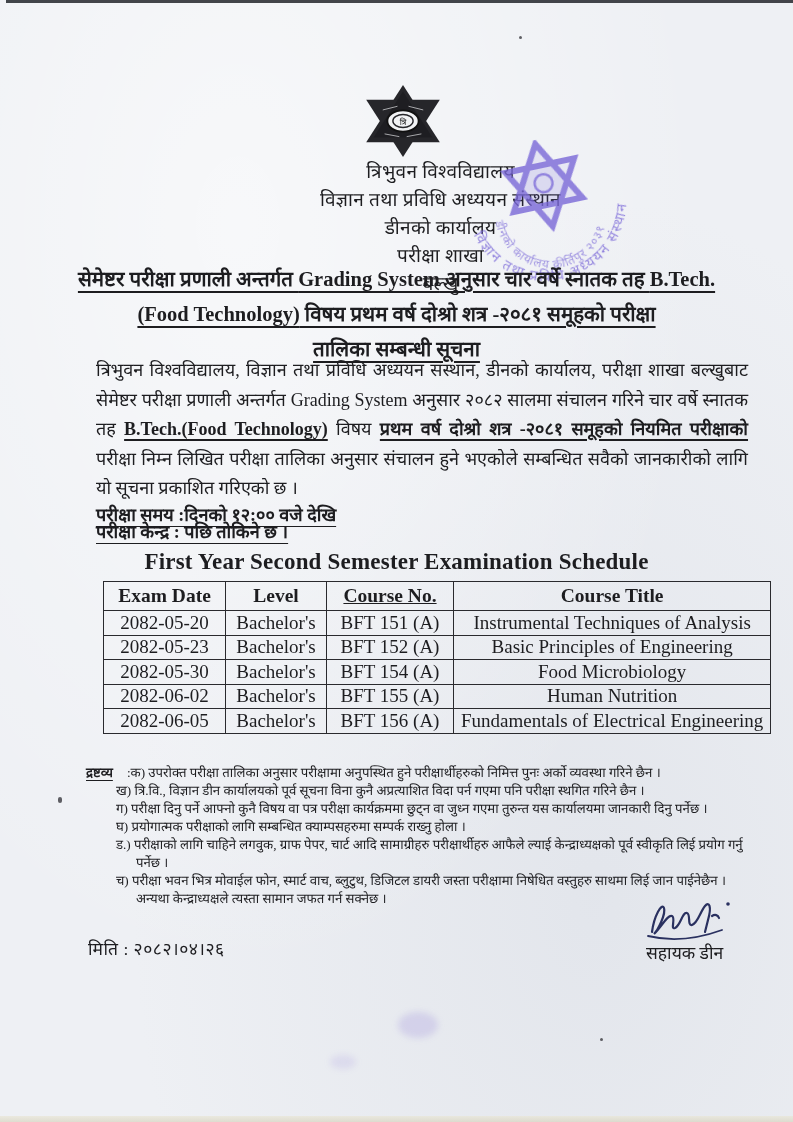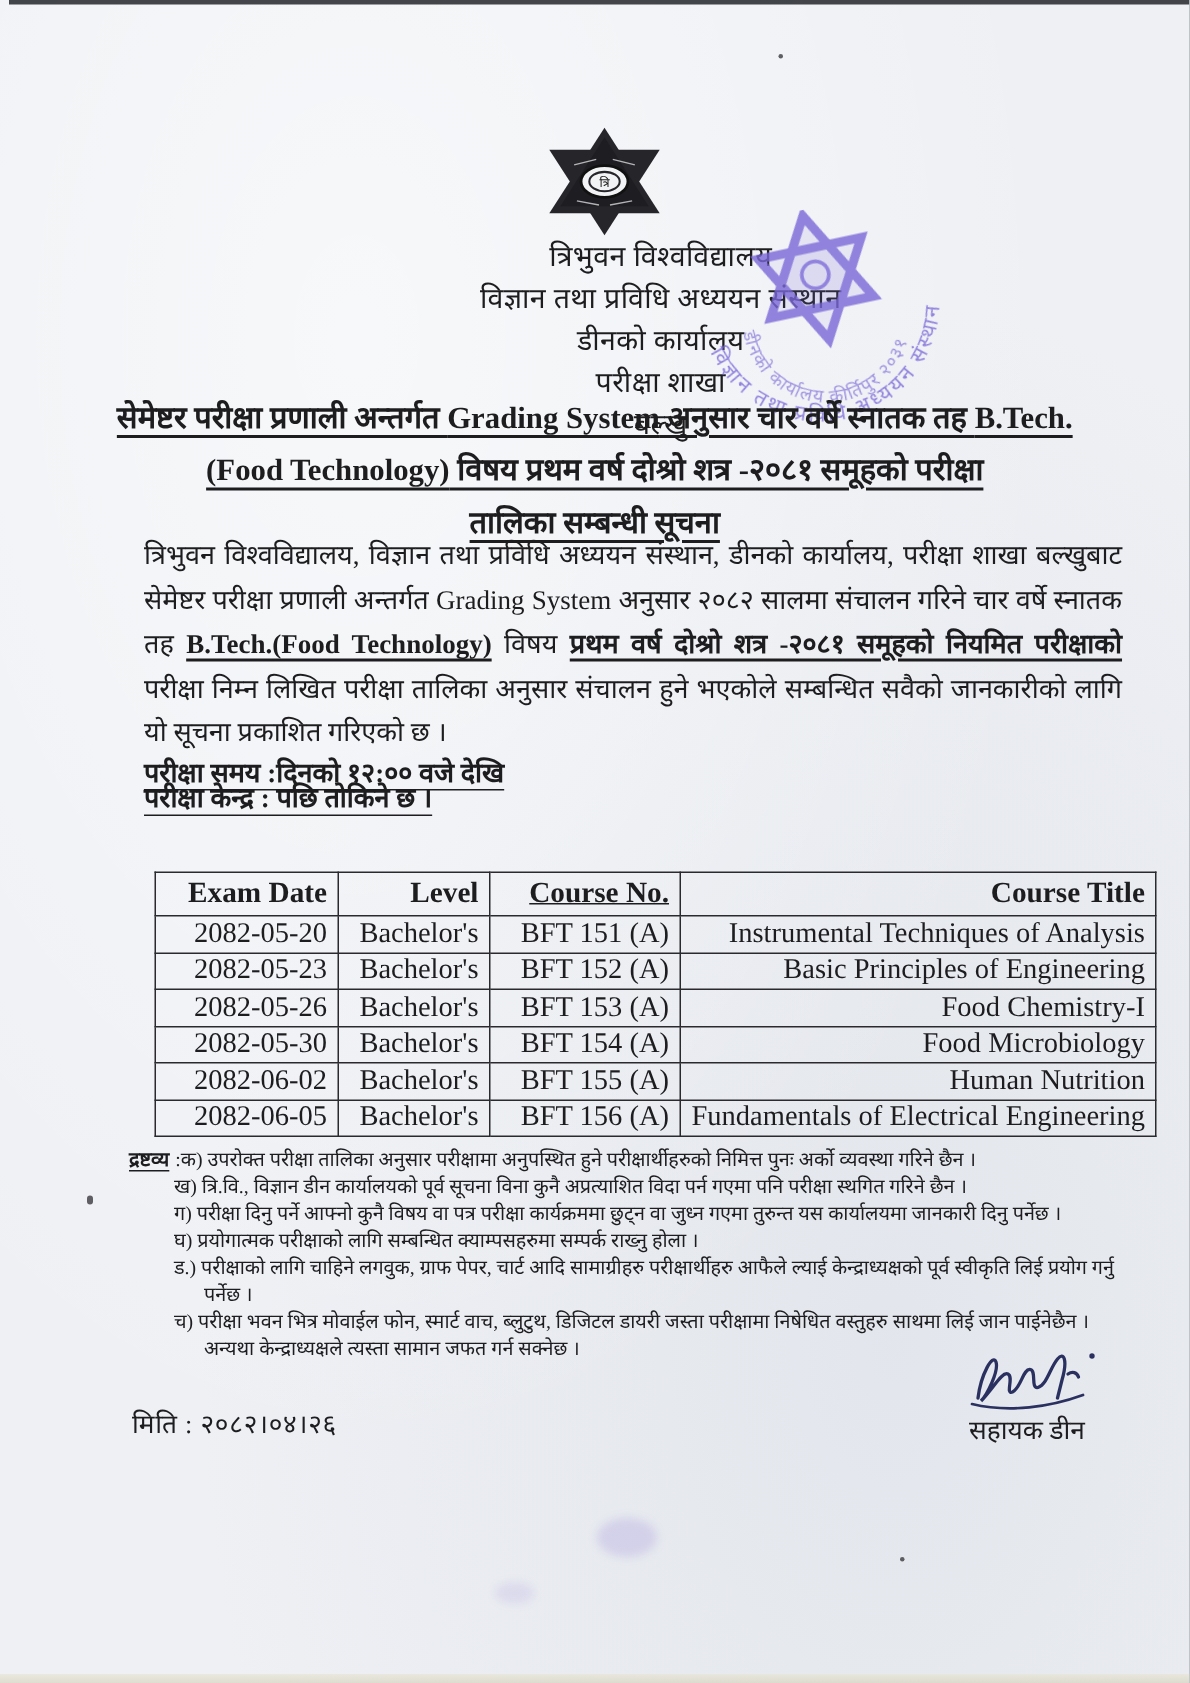--- a/index.html
+++ b/index.html
@@ -36,34 +36,34 @@
   .para{position:absolute;left:96px;top:356px;width:652px;font-size:18px;line-height:29.5px;text-align:justify;}
   .bu{font-weight:bold;text-decoration:underline;text-underline-offset:4px;text-decoration-thickness:1.6px;}
 
   .examline{position:absolute;left:96px;font-size:18px;font-weight:600;text-decoration:underline;text-underline-offset:5px;text-decoration-thickness:1.4px;white-space:nowrap;}
   .t1{top:502px;}
   .t2{top:519px;}
 
   
   .sched-head{position:absolute;left:0;top:549px;width:100%;text-align:center;font-weight:bold;font-size:23px;letter-spacing:.2px;}
   table.sched{position:absolute;left:103px;top:581px;border-collapse:collapse;font-size:19px;}
-  table.sched th,table.sched td{border:1.6px solid #2a2a2e;padding:0 7px;text-align:right;font-weight:normal;white-space:nowrap;}
+  table.sched th,table.sched td{border:1.6px solid #2a2a2e;padding:0 7px;text-align:center;font-weight:normal;white-space:nowrap;}
   table.sched th{font-weight:bold;font-size:19.5px;height:28px;}
   table.sched td{height:23.5px;}
   .col-date{width:107px;}
   .col-level{width:86px;}
   .col-no{width:112px;text-decoration:underline;}
   .col-title{width:232px;}
 
   
   .notes{position:absolute;left:86px;top:764px;width:664px;font-size:13.2px;line-height:18px;}
   .notes .first{display:block;}
   .note-label{font-weight:bold;text-decoration:underline;text-underline-offset:3px;margin-right:4px;}
   .note-item{margin-left:30px;padding-left:20px;text-indent:-20px;}
-  .note-item.lead{display:inline;margin-left:0;padding-left:0;text-indent:0;}
+  .note-item.lead{display:inline;margin-left:10px;padding-left:0;text-indent:0;}
 
   
   .date{position:absolute;left:88px;top:936px;font-size:17.5px;letter-spacing:.5px;}
   .sig{position:absolute;left:638px;top:892px;width:118px;height:56px;}
   .designation{position:absolute;left:646px;top:940px;font-size:17.5px;}
 
   .smudge{position:absolute;border-radius:50%;filter:blur(3px);pointer-events:none;}
   .sm1{left:398px;top:1012px;width:40px;height:26px;background:rgba(120,100,210,.18);}
   .sm2{left:330px;top:1055px;width:26px;height:14px;background:rgba(120,100,210,.12);}
   .speck{position:absolute;width:3px;height:3px;background:#3a3a3e;border-radius:50%;opacity:.8;}
@@ -118,20 +118,21 @@
     <div><span class="tline">तालिका सम्बन्धी सूचना</span></div>
   </div>
 
   <div class="para">
     <span>त्रिभुवन विश्वविद्यालय, विज्ञान तथा प्रविधि अध्ययन संस्थान, डीनको कार्यालय, परीक्षा शाखा बल्खुबाट सेमेष्टर परीक्षा प्रणाली अन्तर्गत Grading System अनुसार २०८२ सालमा संचालन गरिने चार वर्षे स्नातक तह </span><span class="bu">B.Tech.(Food Technology)</span><span> विषय </span><span class="bu">प्रथम वर्ष दोश्रो शत्र -२०८१ समूहको नियमित परीक्षाको</span><span> परीक्षा निम्न लिखित परीक्षा तालिका अनुसार संचालन हुने भएकोले सम्बन्धित सवैको जानकारीको लागि यो सूचना प्रकाशित गरिएको छ ।</span>
   </div>
 
   <div class="examline t1">परीक्षा समय :दिनको १२:०० वजे देखि</div>
   <div class="examline t2">परीक्षा केन्द्र : पछि तोकिने छ ।</div>
 
+  <div class="sched-head">First Year Second Semester Examination Schedule</div>
 
   <table class="sched">
     <thead>
       <tr>
         <th class="col-date">Exam Date</th>
         <th class="col-level">Level</th>
         <th class="col-no">Course No.</th>
         <th class="col-title">Course Title</th>
       </tr>
     </thead>
@@ -140,26 +141,20 @@
         <td>2082-05-20</td>
         <td>Bachelor's</td>
         <td>BFT 151 (A)</td>
         <td>Instrumental Techniques of Analysis</td>
       </tr>
       <tr>
         <td>2082-05-23</td>
         <td>Bachelor's</td>
         <td>BFT 152 (A)</td>
         <td>Basic Principles of Engineering</td>
-      </tr>
-      <tr>
-        <td>2082-05-26</td>
-        <td>Bachelor's</td>
-        <td>BFT 153 (A)</td>
-        <td>Food Chemistry-I</td>
       </tr>
       <tr>
         <td>2082-05-30</td>
         <td>Bachelor's</td>
         <td>BFT 154 (A)</td>
         <td>Food Microbiology</td>
       </tr>
       <tr>
         <td>2082-06-02</td>
         <td>Bachelor's</td>

